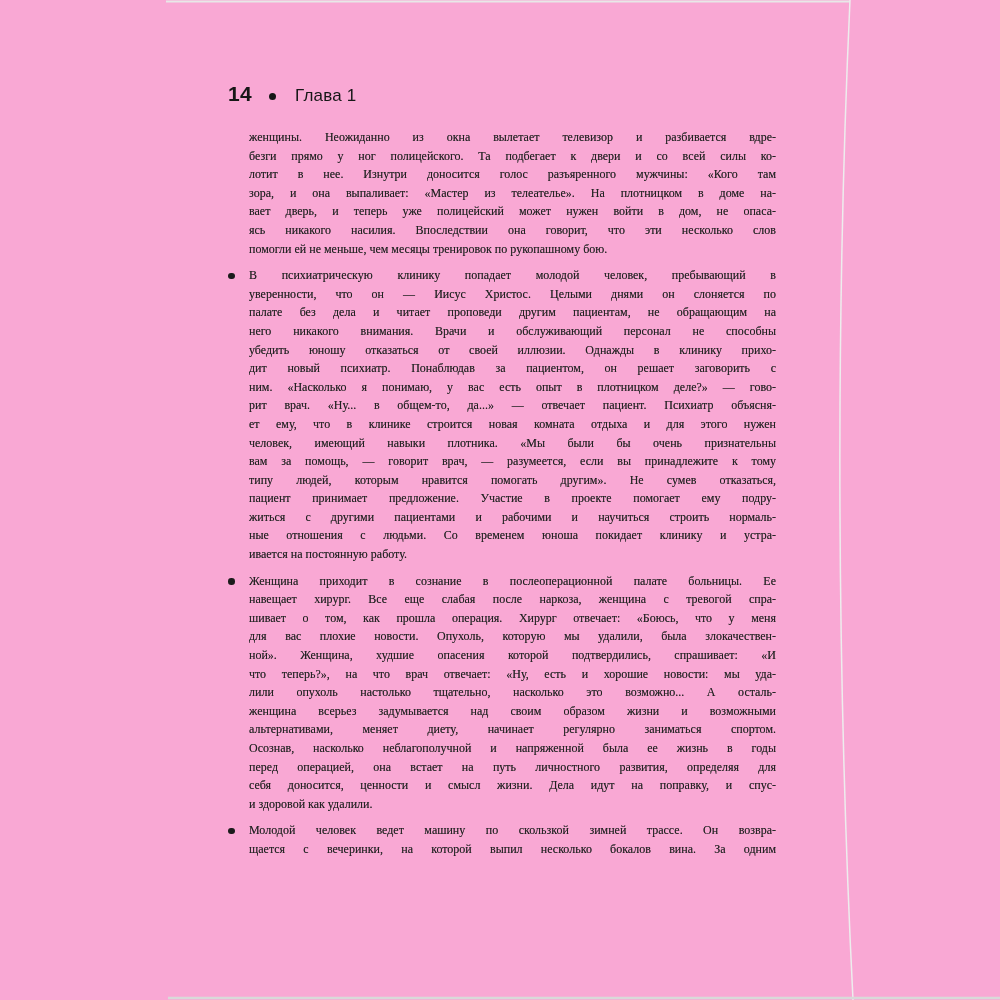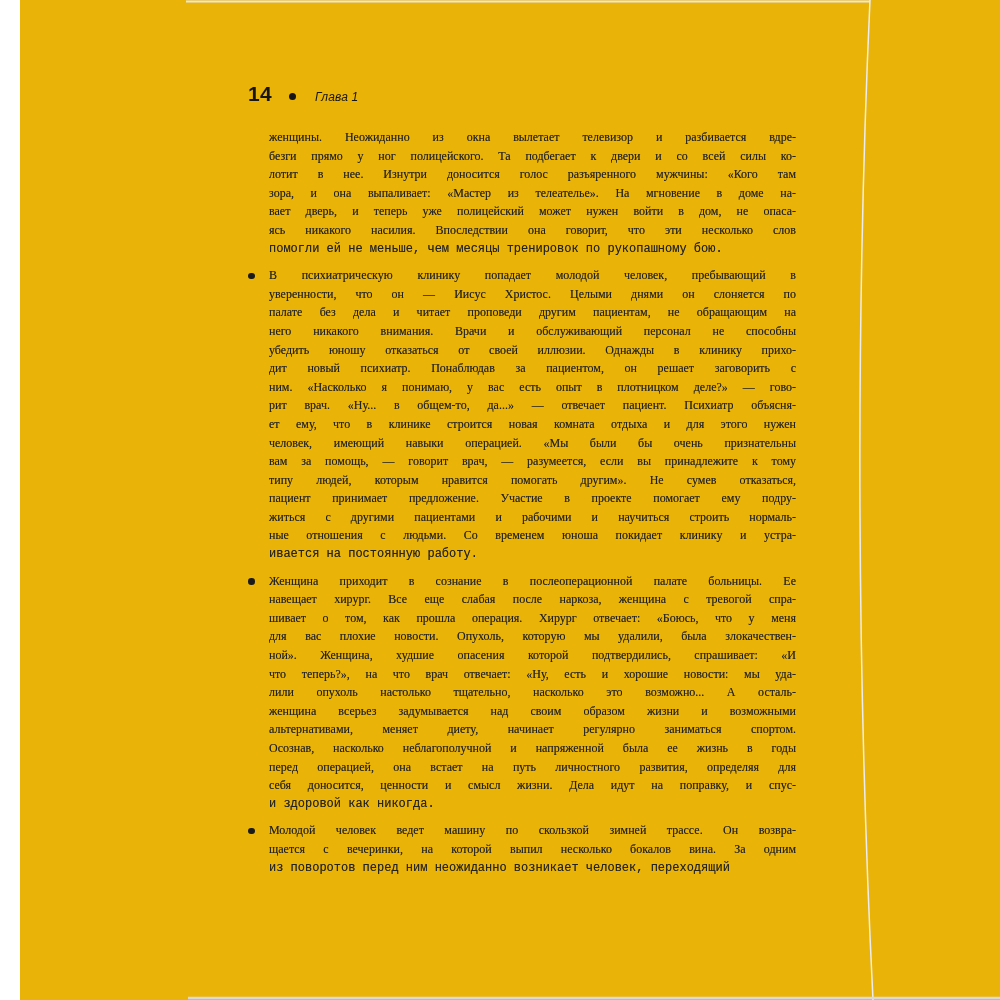--- a/index.html
+++ b/index.html
@@ -4,41 +4,41 @@
 <style>
   html,body{margin:0;padding:0;}
   body{
     width:1000px;height:1000px;
     background:#ffffff;
     font-family:"Liberation Serif", serif;
     position:relative;
     overflow:hidden;
   }
   .page{
-    position:absolute;inset:0;background:#eab308;overflow:hidden;margin-left:20px;
+    position:absolute;inset:0;background:#f9a8d4;overflow:hidden;
   }
   
   .edges{position:absolute;left:0;top:0;width:1000px;height:1000px;pointer-events:none;}
 
   
   .header{
     position:absolute;left:228px;top:83px;height:24px;
     display:flex;align-items:baseline;
     font-family:"Liberation Sans", sans-serif;
     color:#161616;
   }
   .page-num{
     font-size:21px;font-weight:bold;line-height:22px;letter-spacing:0.3px;
   }
   .hdr-dot{
     width:7px;height:7px;border-radius:50%;background:#161616;
     align-self:center;margin-left:17px;margin-right:19px;margin-top:2px;
   }
   .chapter{
-    font-size:12px;font-style:italic;line-height:20px;letter-spacing:0.2px;
+    font-size:17px;line-height:20px;letter-spacing:0.2px;
   }
 
   
   .body-text{
     position:absolute;left:249px;top:128px;width:527px;
     color:#232323;
     font-size:12px;line-height:18.6px;
     text-shadow:0 0 0.5px rgba(40,40,40,0.55);
   }
   .para{position:relative;margin:0 0 8px 0;}
@@ -46,21 +46,20 @@
   .bullet-marker{
     position:absolute;left:-21px;top:6.5px;
     width:6.5px;height:6.5px;border-radius:50%;background:#1b1b1b;
   }
   .line{
     text-align:justify;
     text-align-last:justify;
   }
   .line.last{
     text-align-last:left;
-    font-family:Liberation Mono, monospace;
   }
 </style>
 </head>
 <body>
 
 <div class="page">
 
   <svg class="edges" viewBox="0 0 1000 1000" xmlns="http://www.w3.org/2000/svg">
     <path d="M166,1.5 L850,1.5" stroke="#e8e8e8" stroke-width="2" fill="none"></path>
     <path d="M850,0 C838,260 834,620 853,1000" stroke="#ededed" stroke-width="1.5" fill="none"></path>
@@ -71,37 +70,37 @@
     <span class="page-num">14</span>
     <span class="hdr-dot"></span>
     <span class="chapter">Глава 1</span>
   </div>
 
   <div class="body-text">
       <div class="para">
         <div class="line">женщины. Неожиданно из окна вылетает телевизор и разбивается вдре-</div>
         <div class="line">безги прямо у ног полицейского. Та подбегает к двери и со всей силы ко-</div>
         <div class="line">лотит в нее. Изнутри доносится голос разъяренного мужчины: «Кого там</div>
-        <div class="line">зора, и она выпаливает: «Мастер из телеателье». На мгновение в доме на-</div>
+        <div class="line">зора, и она выпаливает: «Мастер из телеателье». На плотницком в доме на-</div>
         <div class="line">вает дверь, и теперь уже полицейский может нужен войти в дом, не опаса-</div>
         <div class="line">ясь никакого насилия. Впоследствии она говорит, что эти несколько слов</div>
         <div class="line last">помогли ей не меньше, чем месяцы тренировок по рукопашному бою.</div>
       </div>
       <div class="para">
         <span class="bullet-marker"></span>
         <div class="line">В психиатрическую клинику попадает молодой человек, пребывающий в</div>
         <div class="line">уверенности, что он — Иисус Христос. Целыми днями он слоняется по</div>
         <div class="line">палате без дела и читает проповеди другим пациентам, не обращающим на</div>
         <div class="line">него никакого внимания. Врачи и обслуживающий персонал не способны</div>
         <div class="line">убедить юношу отказаться от своей иллюзии. Однажды в клинику прихо-</div>
         <div class="line">дит новый психиатр. Понаблюдав за пациентом, он решает заговорить с</div>
         <div class="line">ним. «Насколько я понимаю, у вас есть опыт в плотницком деле?» — гово-</div>
         <div class="line">рит врач. «Ну... в общем-то, да...» — отвечает пациент. Психиатр объясня-</div>
         <div class="line">ет ему, что в клинике строится новая комната отдыха и для этого нужен</div>
-        <div class="line">человек, имеющий навыки операцией. «Мы были бы очень признательны</div>
+        <div class="line">человек, имеющий навыки плотника. «Мы были бы очень признательны</div>
         <div class="line">вам за помощь, — говорит врач, — разумеется, если вы принадлежите к тому</div>
         <div class="line">типу людей, которым нравится помогать другим». Не сумев отказаться,</div>
         <div class="line">пациент принимает предложение. Участие в проекте помогает ему подру-</div>
         <div class="line">житься с другими пациентами и рабочими и научиться строить нормаль-</div>
         <div class="line">ные отношения с людьми. Со временем юноша покидает клинику и устра-</div>
         <div class="line last">ивается на постоянную работу.</div>
       </div>
       <div class="para">
         <span class="bullet-marker"></span>
         <div class="line">Женщина приходит в сознание в послеоперационной палате больницы. Ее</div>
@@ -109,23 +108,22 @@
         <div class="line">шивает о том, как прошла операция. Хирург отвечает: «Боюсь, что у меня</div>
         <div class="line">для вас плохие новости. Опухоль, которую мы удалили, была злокачествен-</div>
         <div class="line">ной». Женщина, худшие опасения которой подтвердились, спрашивает: «И</div>
         <div class="line">что теперь?», на что врач отвечает: «Ну, есть и хорошие новости: мы уда-</div>
         <div class="line">лили опухоль настолько тщательно, насколько это возможно... А осталь-</div>
         <div class="line">женщина всерьез задумывается над своим образом жизни и возможными</div>
         <div class="line">альтернативами, меняет диету, начинает регулярно заниматься спортом.</div>
         <div class="line">Осознав, насколько неблагополучной и напряженной была ее жизнь в годы</div>
         <div class="line">перед операцией, она встает на путь личностного развития, определяя для</div>
         <div class="line">себя доносится, ценности и смысл жизни. Дела идут на поправку, и спус-</div>
-        <div class="line last">и здоровой как никогда.</div>
+        <div class="line last">и здоровой как удалили.</div>
       </div>
       <div class="para">
         <span class="bullet-marker"></span>
         <div class="line">Молодой человек ведет машину по скользкой зимней трассе. Он возвра-</div>
         <div class="line">щается с вечеринки, на которой выпил несколько бокалов вина. За одним</div>
-        <div class="line last">из поворотов перед ним неожиданно возникает человек, переходящий</div>
       </div>
     </div>
 
 </div>
 
 </body></html>

